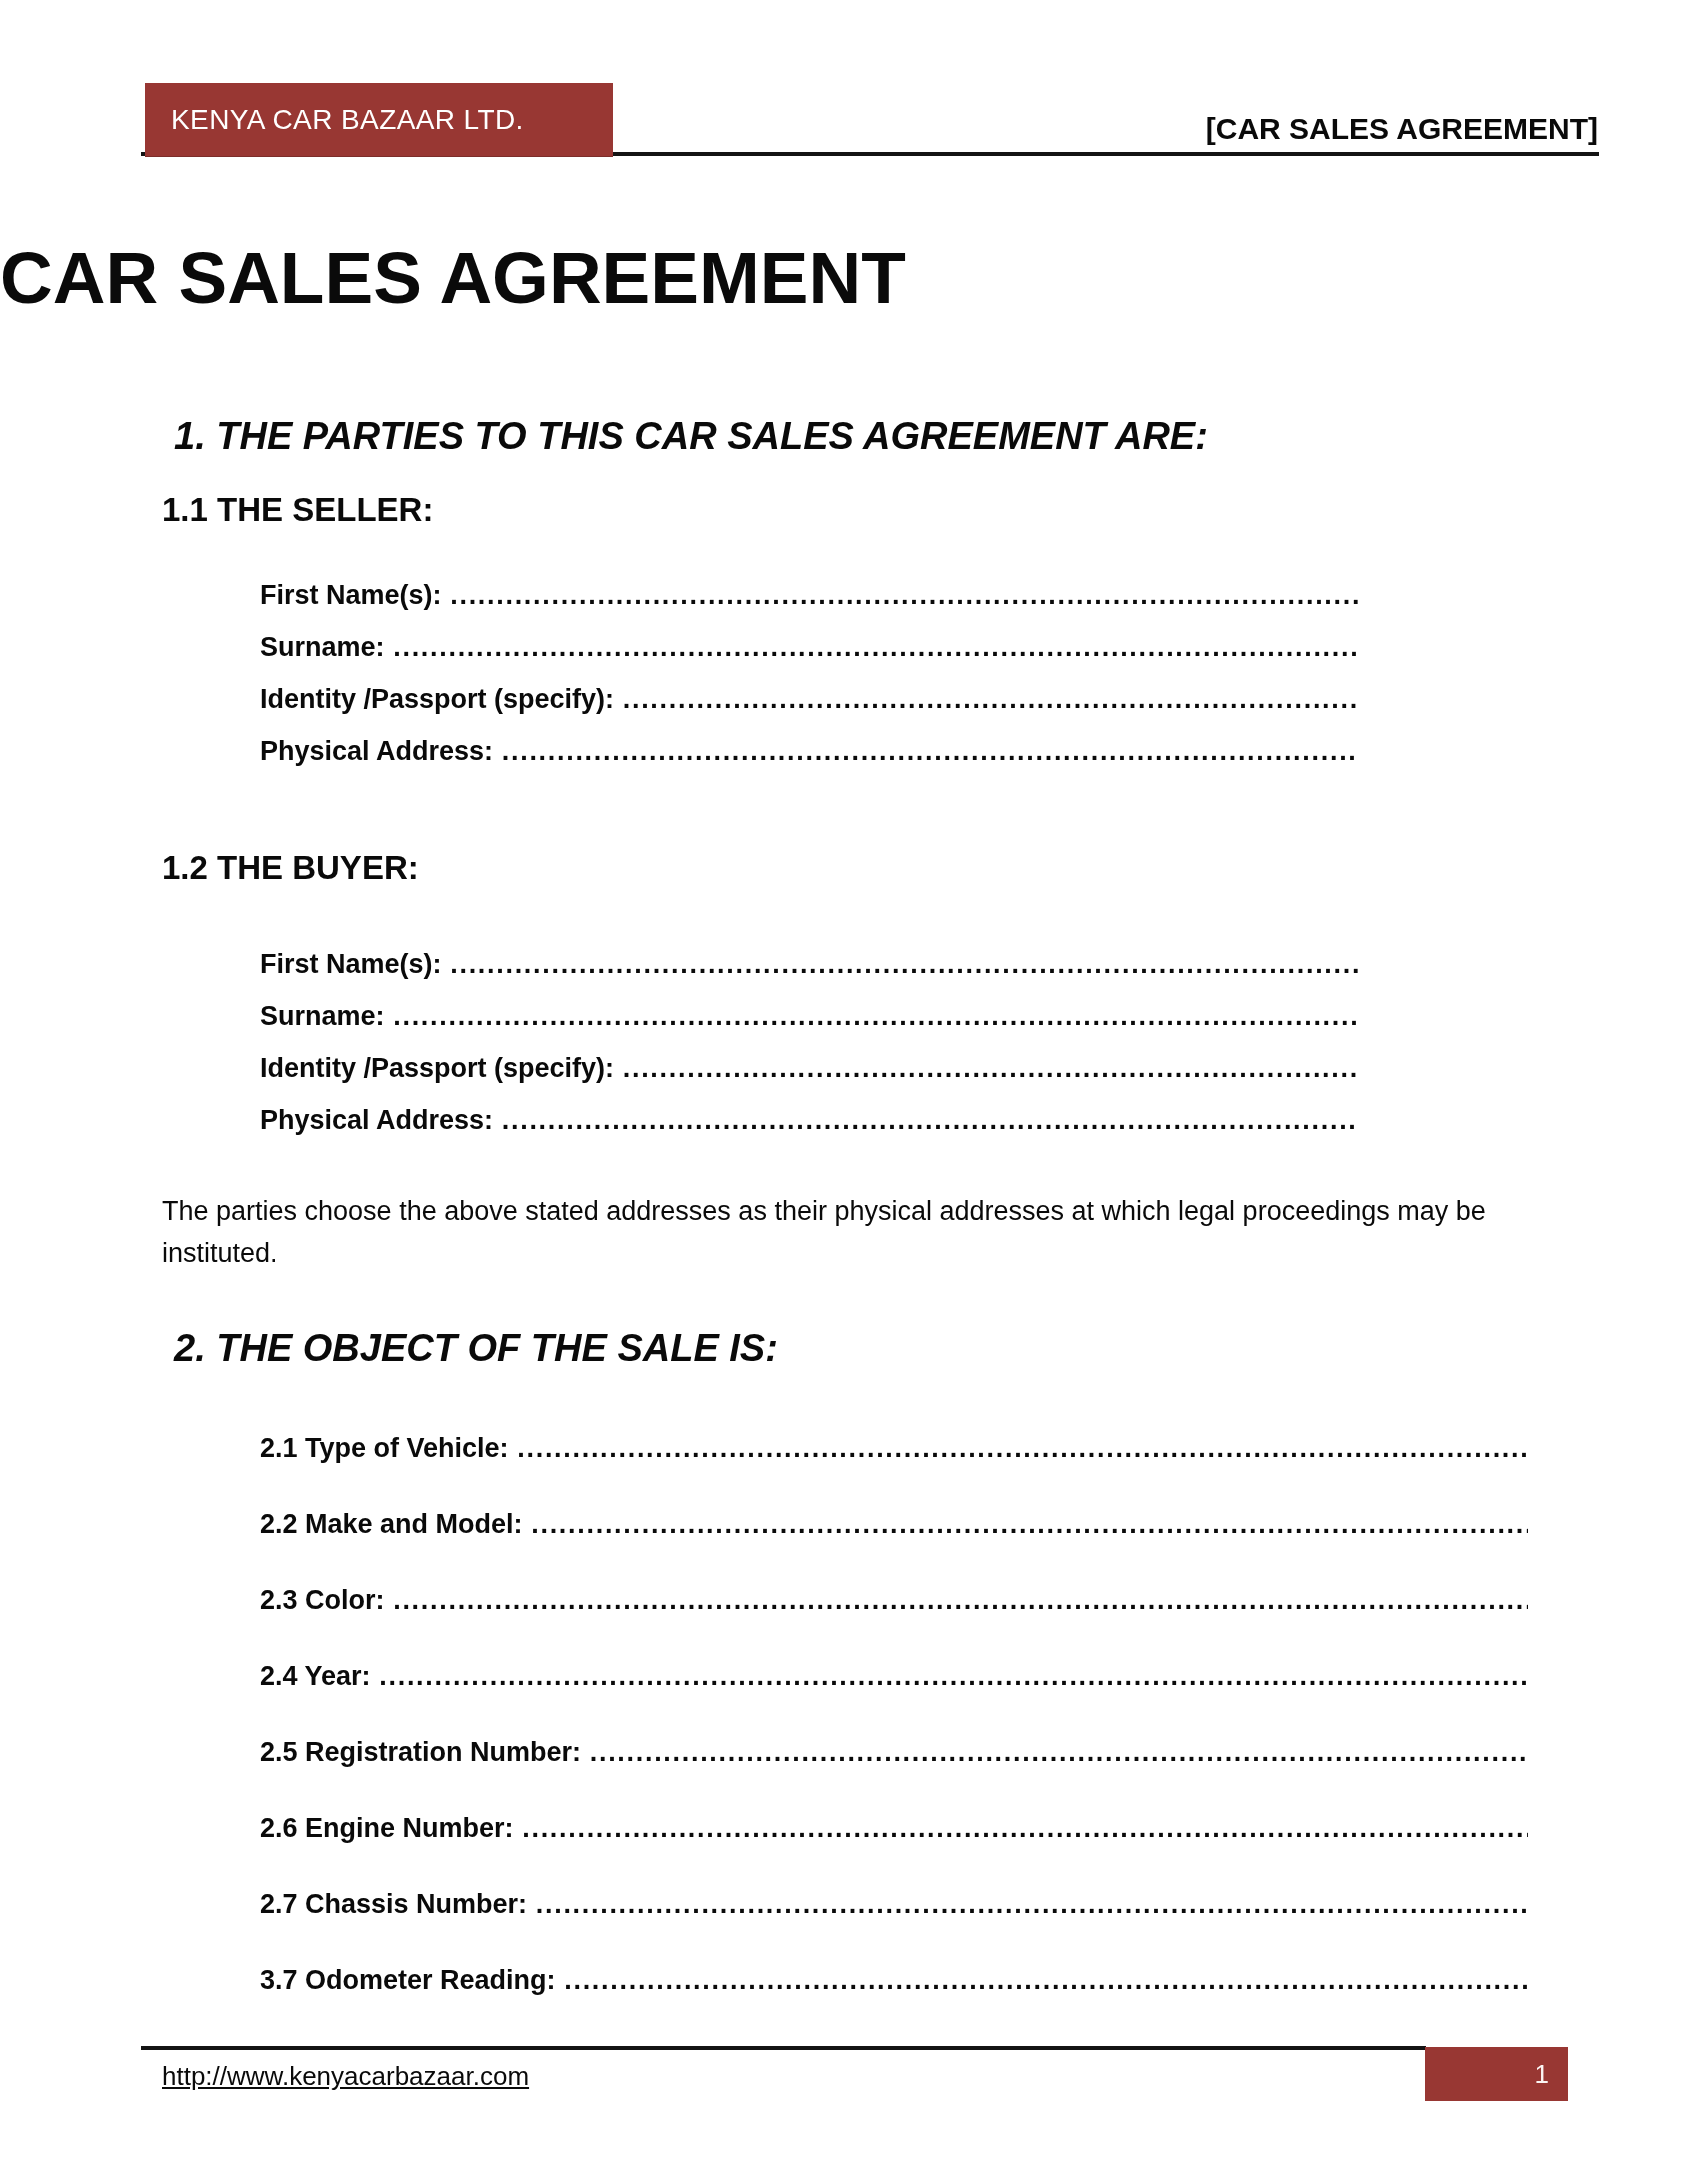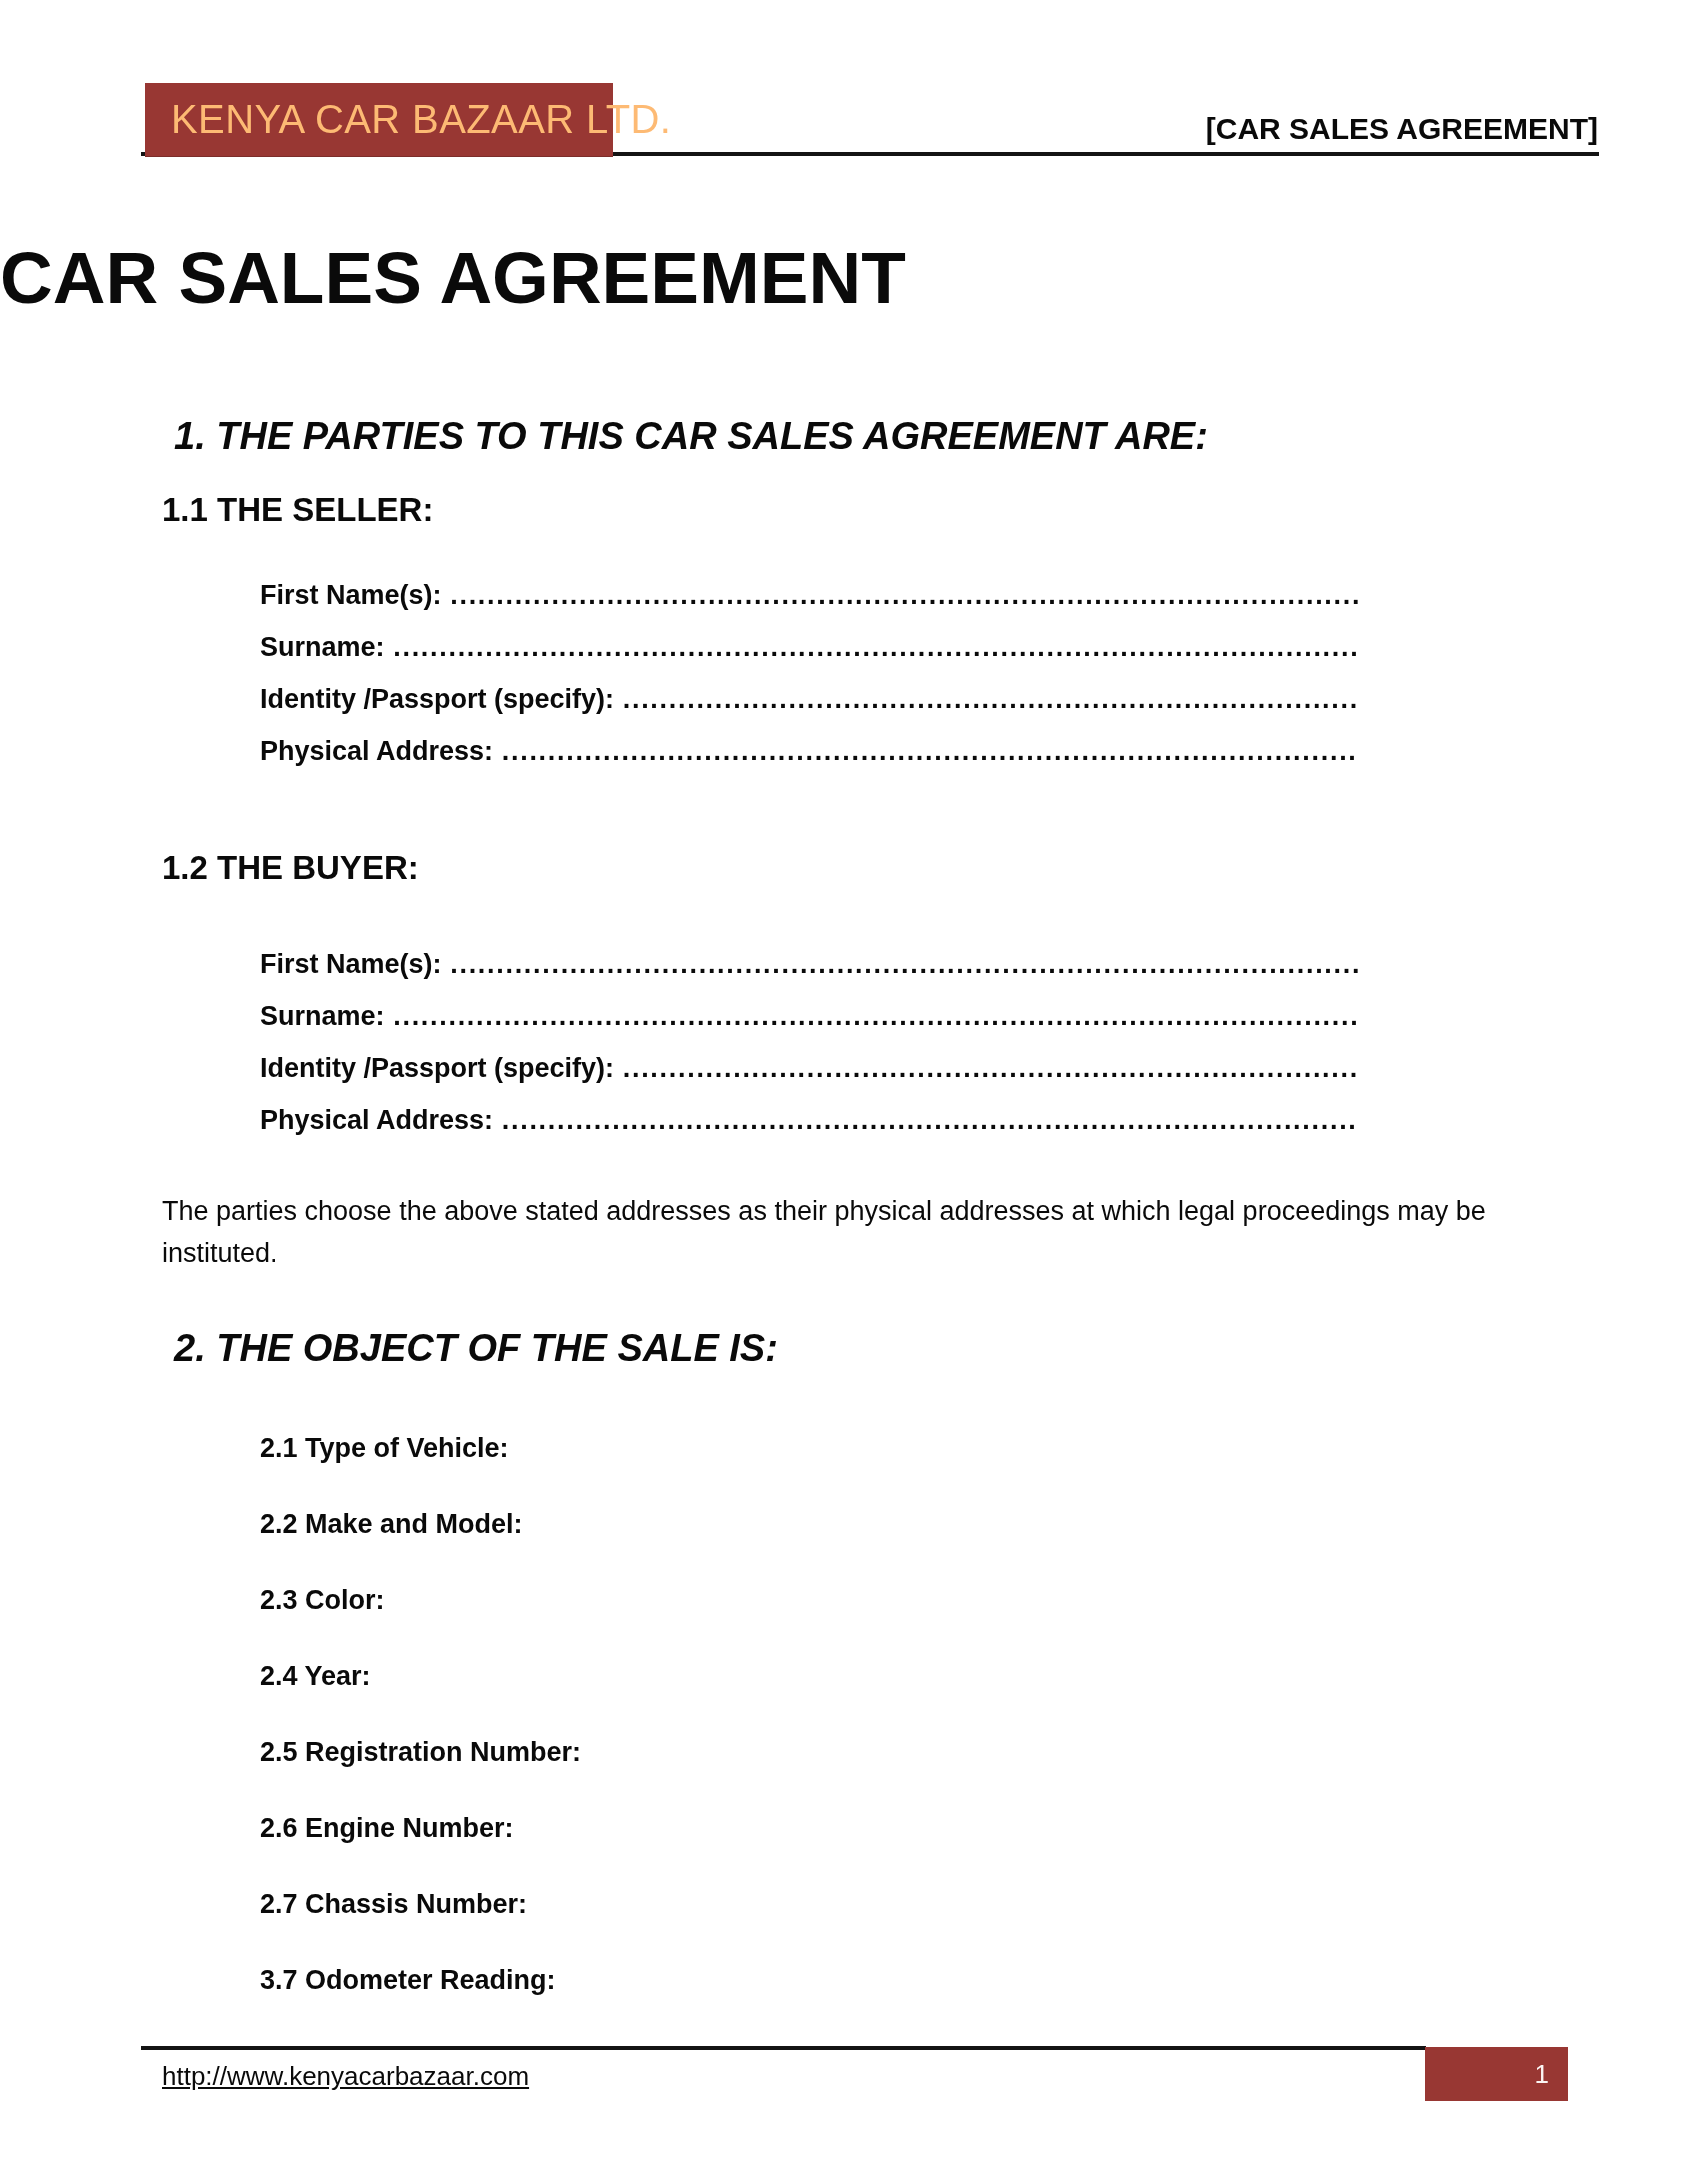--- a/index.html
+++ b/index.html
@@ -18,21 +18,21 @@
     position:absolute; left:141px; top:152px; width:1458px; height:3.5px;
     background:#141414; z-index:1;
   }
   .header-box {
     position:absolute; left:145px; top:83px; width:468px; height:74px;
     background:#983733; z-index:2;
     display:flex; align-items:center; box-sizing:border-box; padding-left:26px;
     border-bottom:1.7px solid #7c2d2a;
   }
   .header-box .company {
-    color:#fdba74; font-size:40px; font-weight:normal; letter-spacing:0.4px; white-space:nowrap;
+    color:#ffffff; font-size:28px; font-weight:normal; letter-spacing:0.4px; white-space:nowrap;
   }
   .header-tag {
     position:absolute; top:114px; right:89px;
     font-size:30px; font-weight:bold; line-height:30px; white-space:nowrap;
   }
 
   
   .doc-title {
     position:absolute; left:0; top:229px; width:1687px;
     text-align:left; font-size:73px; font-weight:bold; line-height:1;
@@ -54,21 +54,21 @@
   .s2-heading  { top:1328px; }
 
   
   .rows { position:absolute; }
   .seller-rows { left:260px; top:569px;  width:1099px; }
   .buyer-rows  { left:260px; top:938px; width:1099px; }
   .object-rows { left:260px; top:1410px; width:1268px; }
 
   .frow { display:flex; align-items:baseline; font-size:27px; font-weight:bold;justify-content:space-between; }
   .seller-rows .frow, .buyer-rows .frow { height:52px; line-height:52px; }
-  .object-rows .frow { height:76px; line-height:76px;flex-direction:column; }
+  .object-rows .frow { height:76px; line-height:76px; }
 
   .flabel { white-space:nowrap; margin-right:8.7px; }
   .leader {
     flex:1; overflow:hidden; white-space:nowrap;
     font-weight:bold; letter-spacing:1.7px;
   }
   .leader::after {
     content:"..................................................................................................................................................................................................................";
   }
 

